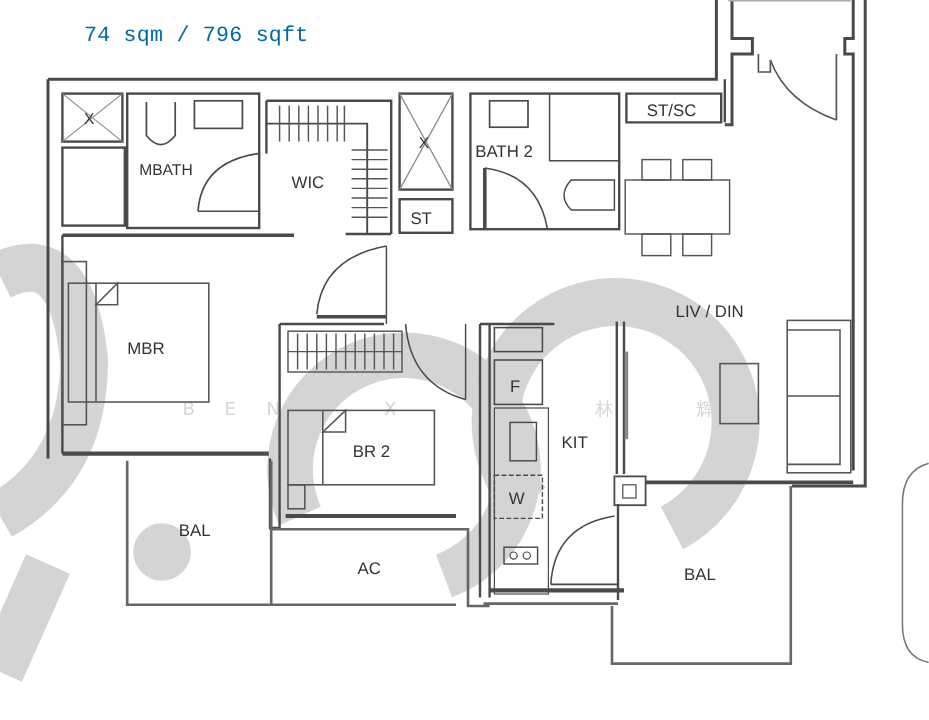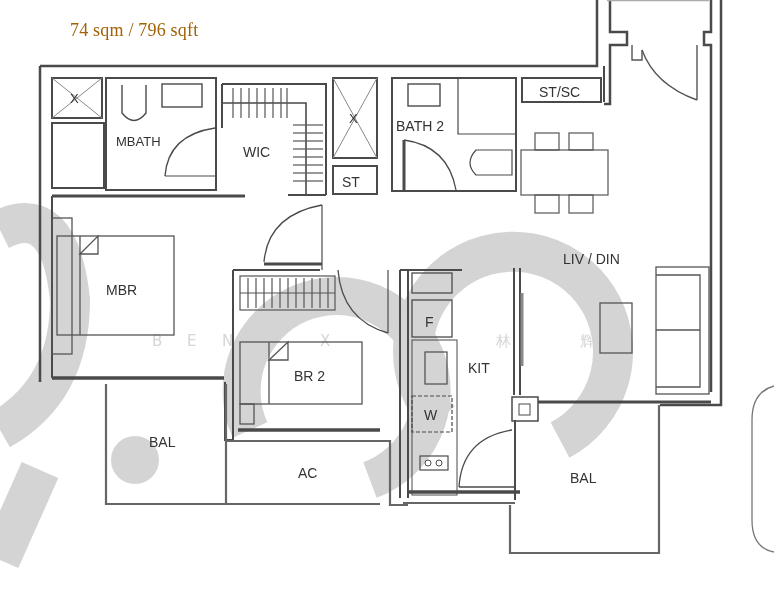--- a/index.html
+++ b/index.html
@@ -1,20 +1,20 @@
 <!DOCTYPE html>
 <html><head>
 <meta charset="utf-8">
 <style>
   html, body { margin: 0; padding: 0; background: #ffffff; }
   body { width: 774px; height: 600px; position: relative; overflow: hidden;
          font-family: "Liberation Sans", sans-serif; }
   #plan { position: absolute; left: 0; top: 0; }
-  .area-label { position: absolute; left: 70px; top: 20px; font-size: 18px; color: #a16207;
-                font-family: Liberation Serif, serif; letter-spacing: 0.2px; }
+  .area-label { position: absolute; left: 70px; top: 20px; font-size: 18px; color: #0369a1;
+                font-family: Liberation Mono, monospace; letter-spacing: 0.2px; }
   .room-label { font-family: "Liberation Sans", sans-serif; font-size: 14px; fill: #333; }
   .room-label.small { font-size: 13px; }
   .wm-text { font-family: "DejaVu Sans", sans-serif; font-size: 15px; fill: #d6d6d6; }
 </style>
 </head>
 <body>
 
 <svg id="plan" width="774" height="600" viewBox="0 0 774 600" xmlns="http://www.w3.org/2000/svg">
 
   <g fill="none" stroke="#d4d4d4">

